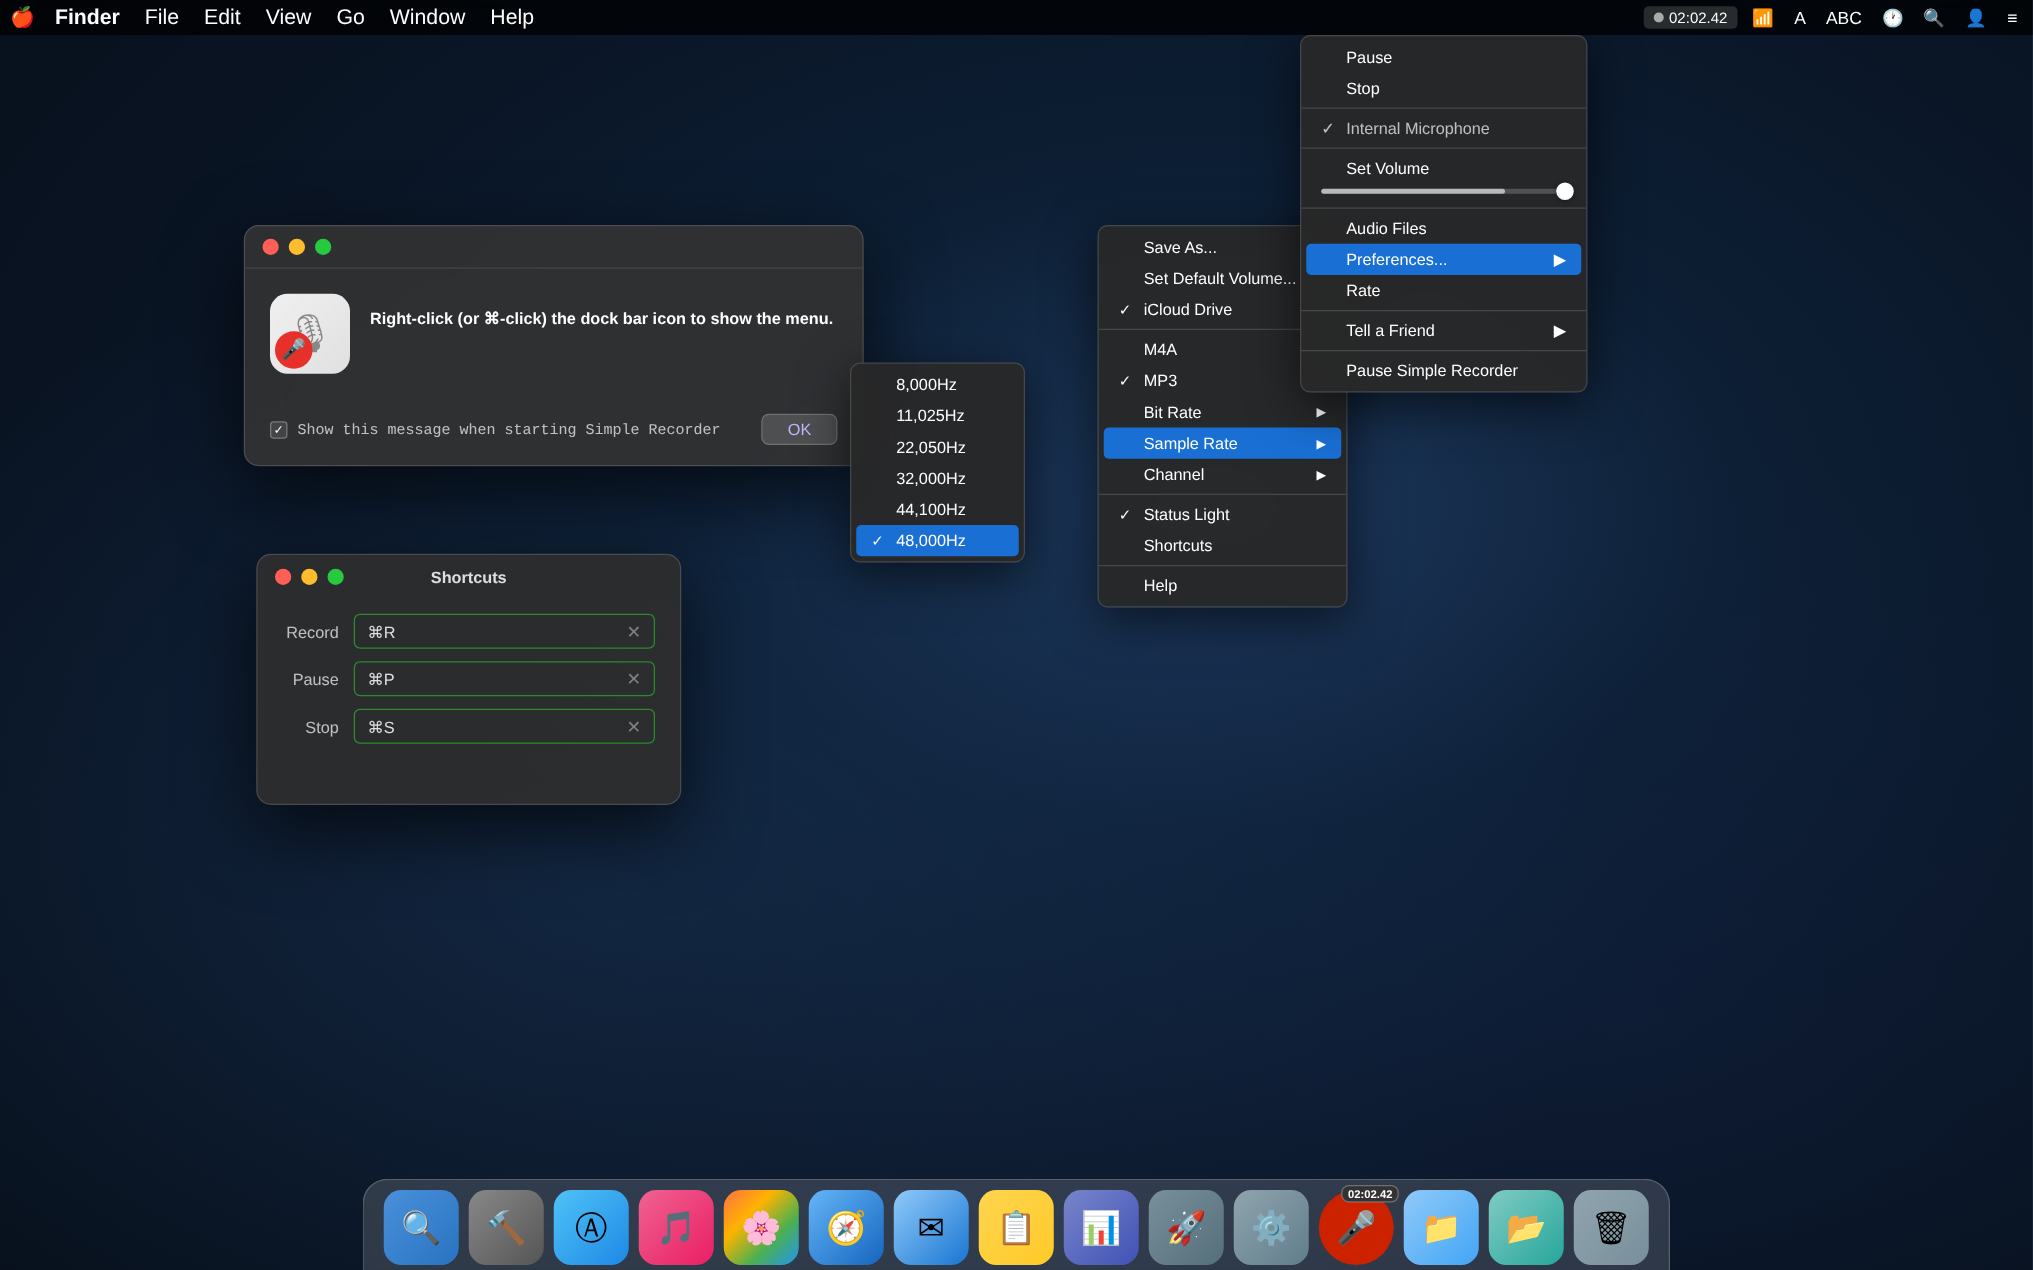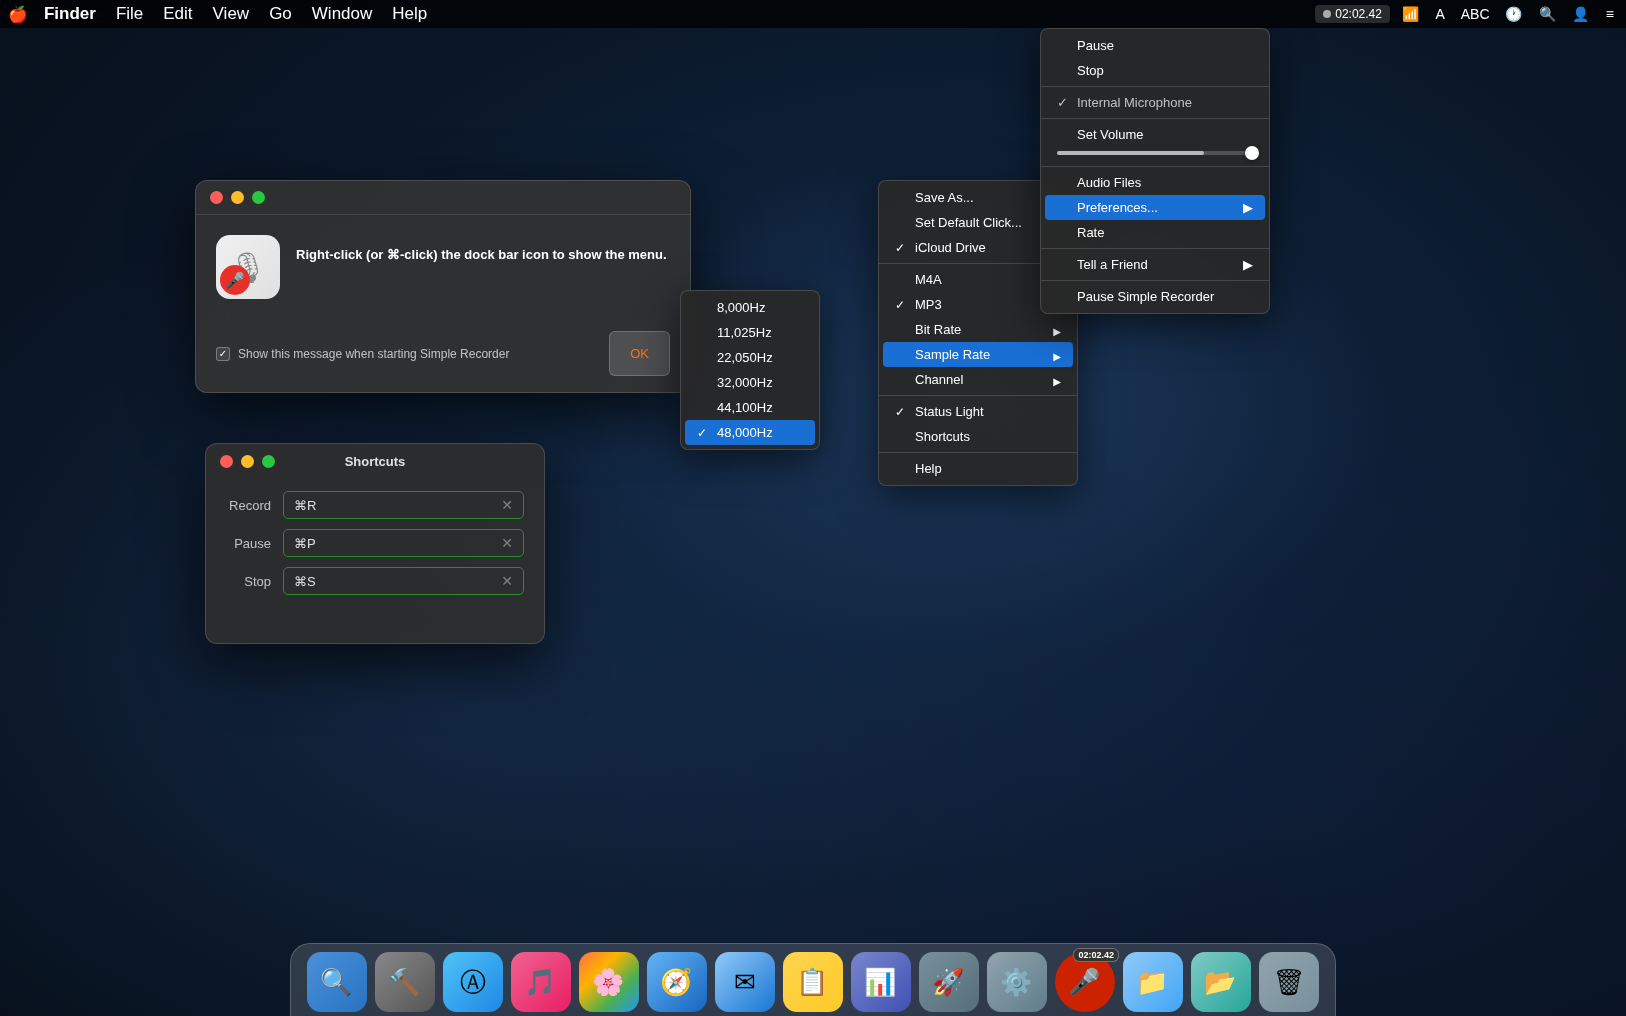--- a/index.html
+++ b/index.html
@@ -137,21 +137,21 @@
       z-index: 500;
       overflow: hidden;
       padding: 4px 0;
     }
     .menu-item {
       padding: 5px 16px;
       font-size: 13px;
       color: #fff;
       cursor: pointer;
       display: flex;
-      align-items: flex-end;
+      align-items: center;
       gap: 6px;
     }
     .menu-item.active-highlight { background: #1a6fd4; border-radius: 4px; margin: 0 4px; padding: 5px 12px; }
     .menu-item .checkmark { width: 14px; font-size: 12px; }
     .menu-item .arrow { margin-left: auto; font-size: 10px; }
     .menu-separator { height: 1px; background: rgba(255,255,255,0.15); margin: 3px 0; }
 
     
     .sample-rate-menu {
       position: absolute;
@@ -317,28 +317,29 @@
       justify-content: center;
       font-size: 10px;
       color: white;
       cursor: pointer;
       flex-shrink: 0;
     }
     .window-checkbox-label {
       font-size: 12px;
       color: rgba(255,255,255,0.7);
       flex: 1;
+      font-family: Liberation Mono, monospace;
     }
     .window-ok-btn {
       background: rgba(255,255,255,0.15);
       border: 1px solid rgba(255,255,255,0.2);
       border-radius: 6px;
-      color: #f97316;
-      font-size: 13px;
-      padding: 14px 20px;
+      color: #c4b5fd;
+      font-size: 13px;
+      padding: 4px 20px;
       cursor: pointer;
       margin-left: auto;
       text-align: center;
     }
 
     
     .shortcuts-window {
       position: absolute;
       top: 443px; left: 205px;
       width: 340px;
@@ -500,21 +501,21 @@
   </div>
 </div>
 
 <div class="context-menu">
   <div class="menu-item">
     <span class="checkmark"></span>
     <span>Save As...</span>
   </div>
   <div class="menu-item">
     <span class="checkmark"></span>
-    <span>Set Default Click...</span>
+    <span>Set Default Volume...</span>
   </div>
   <div class="menu-item">
     <span class="checkmark">✓</span>
     <span>iCloud Drive</span>
   </div>
   <div class="menu-separator"></div>
   <div class="menu-item">
     <span class="checkmark"></span>
     <span>M4A</span>
   </div>

